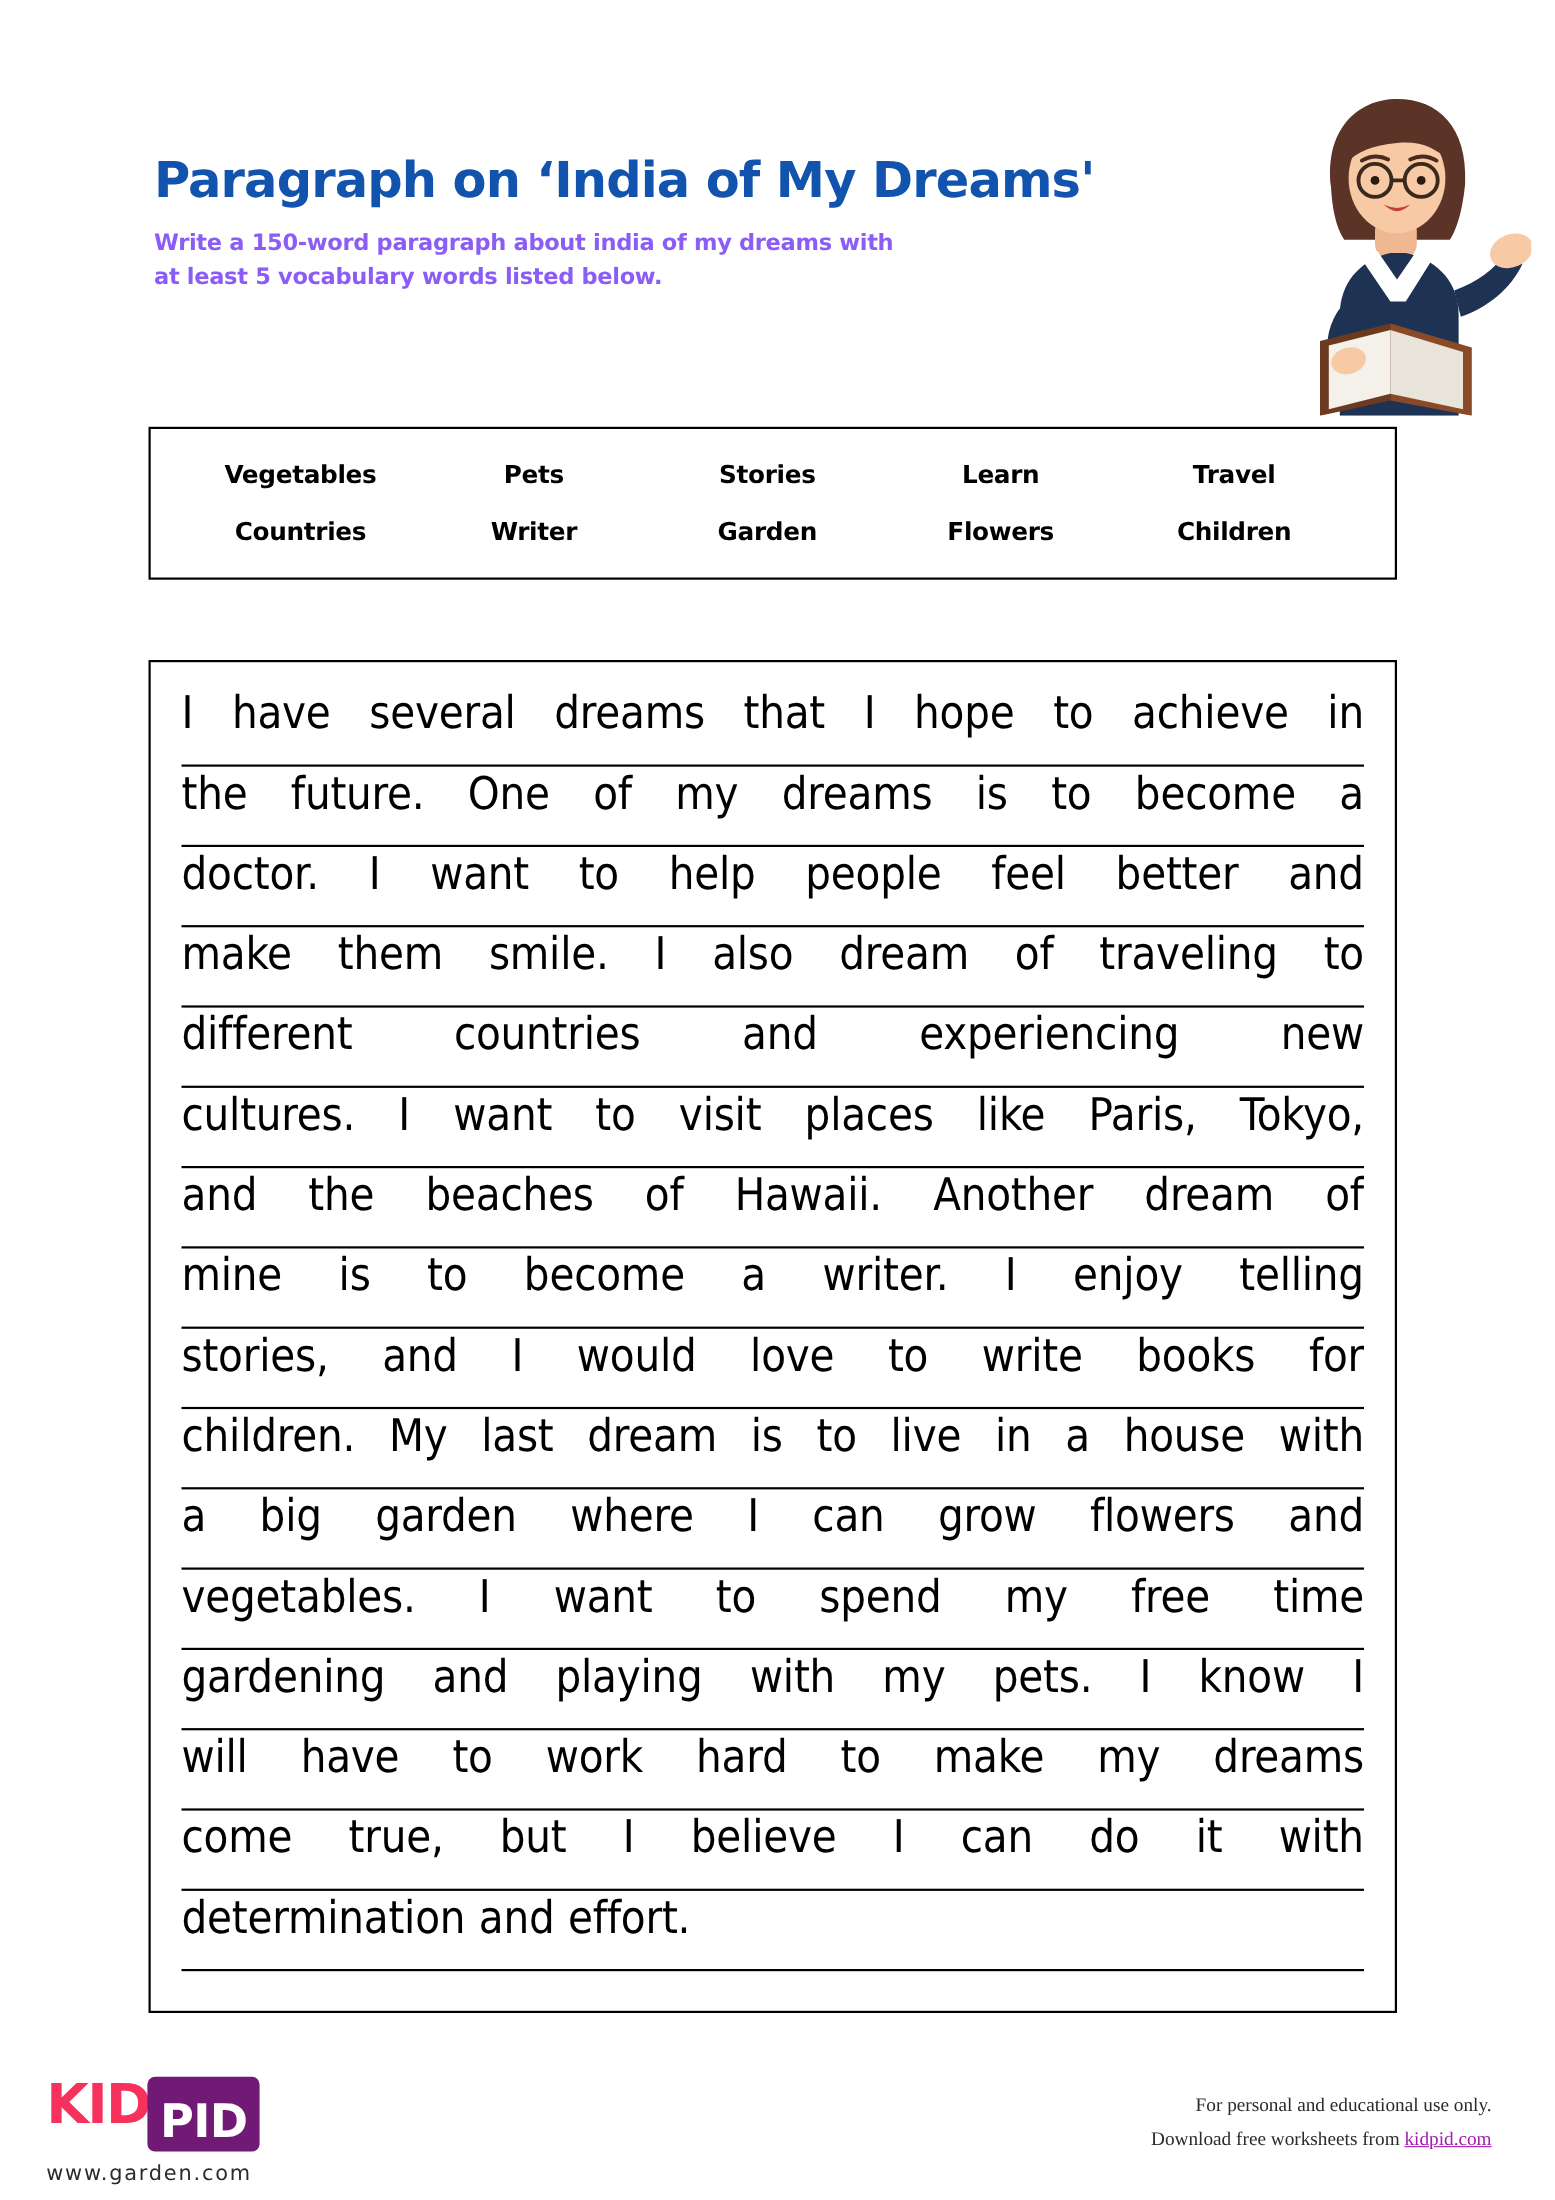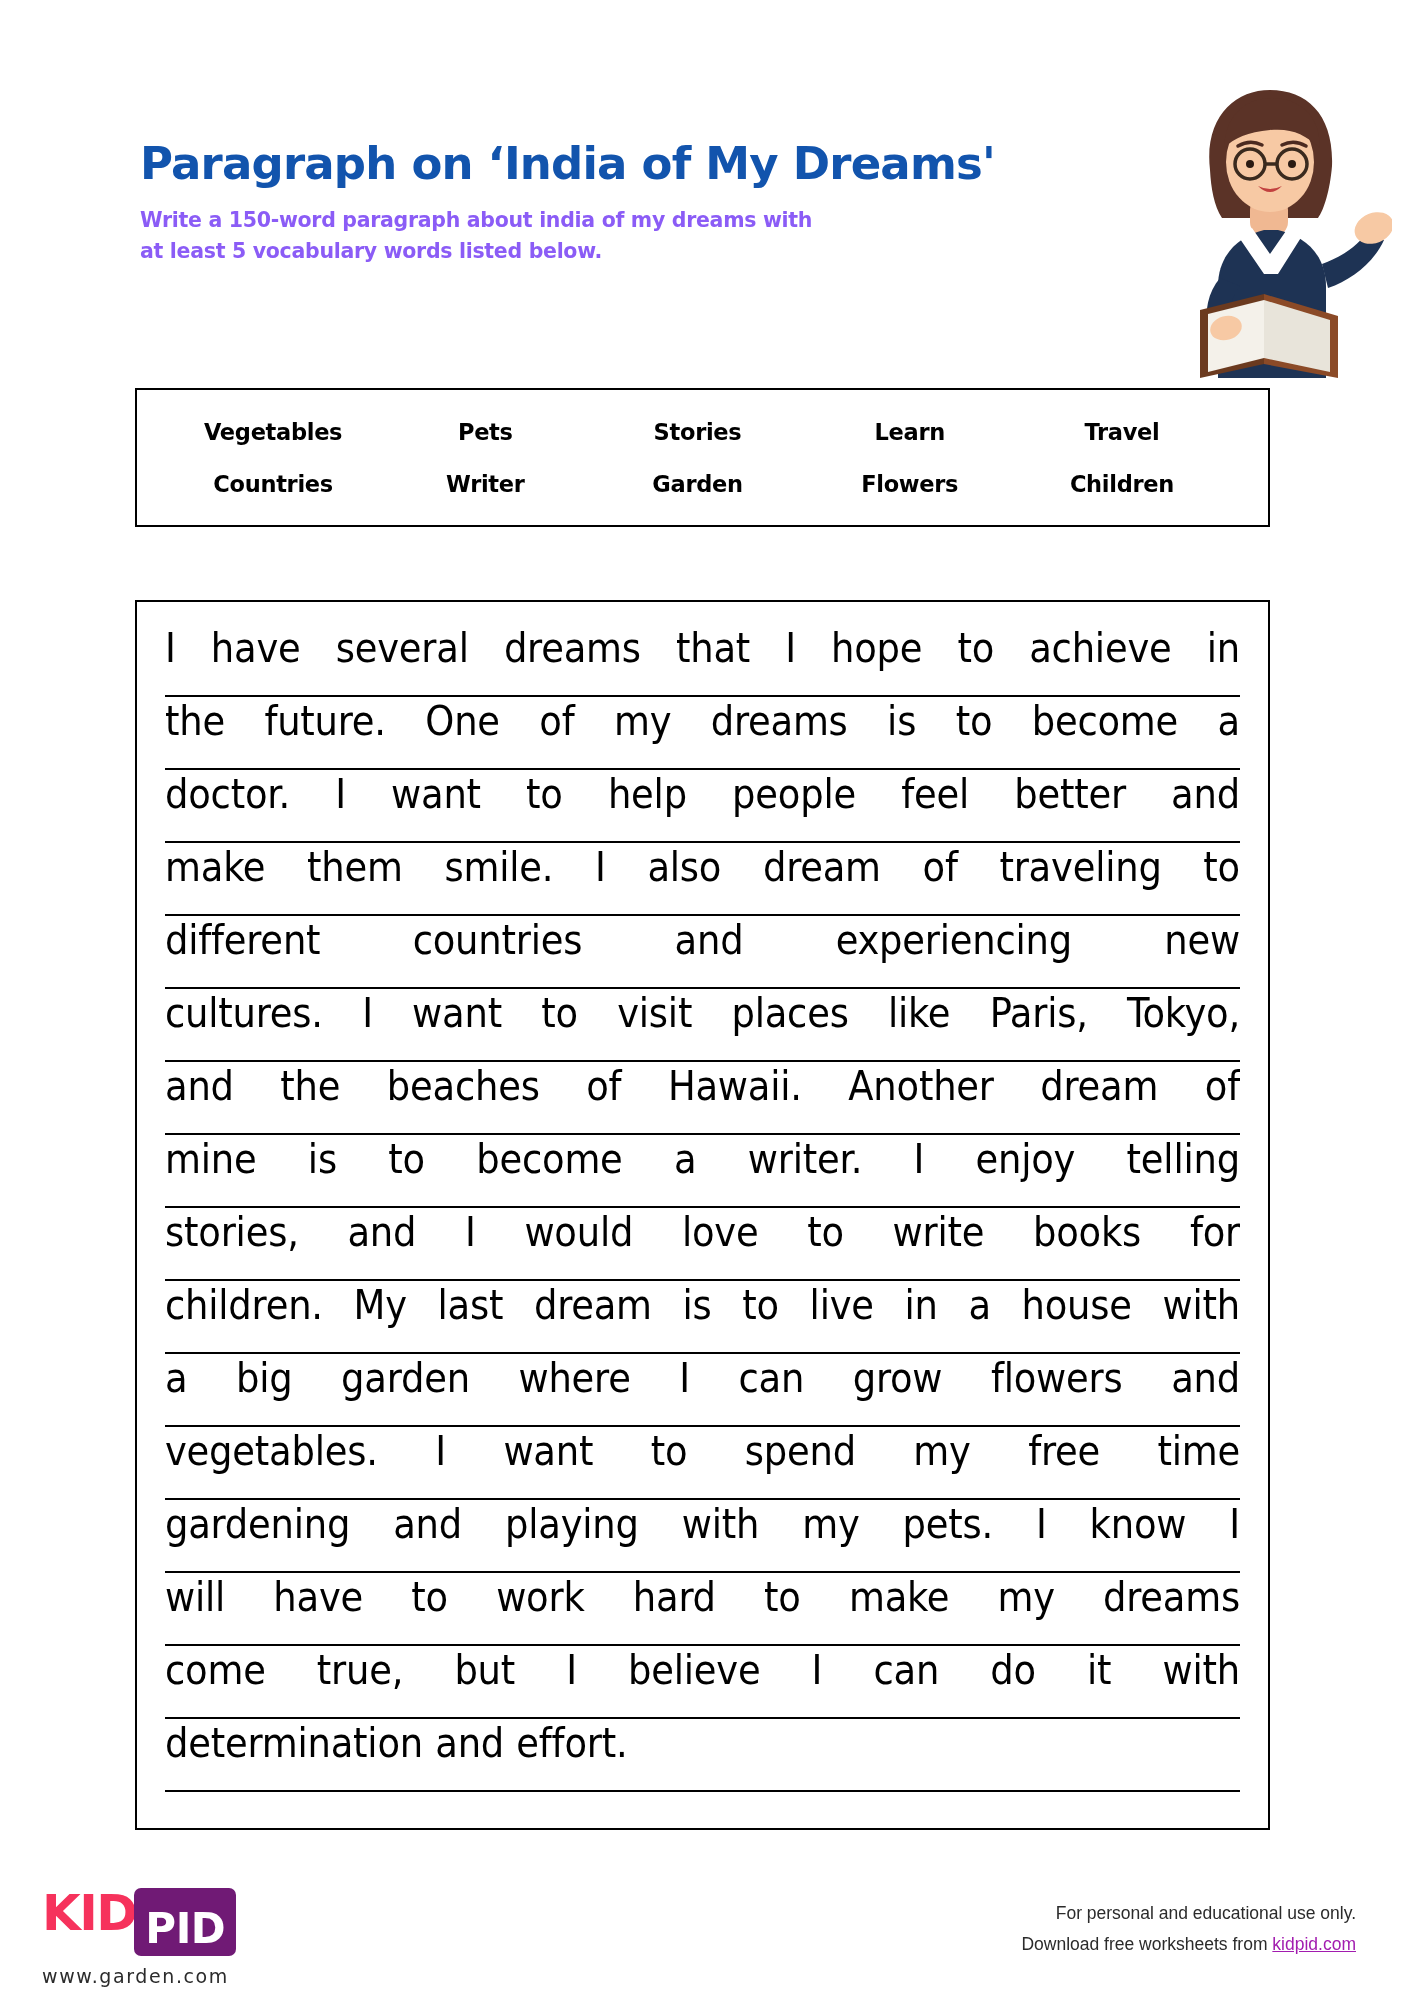--- a/index.html
+++ b/index.html
@@ -177,21 +177,21 @@
     font-size: 19px;
     color: #2b2b2b;
     letter-spacing: 1.6px;
   }
 
   .footer-note {
     position: absolute;
     right: 58px;
     top: 18px;
     text-align: right;
-    font-family: Liberation Sans, sans-serif;
+    font-family: Liberation Serif, serif;
     font-size: 17.5px;
     color: #2b2b2b;
     line-height: 1.75;
   }
 
   .footer-link {
     text-decoration: underline;
     color: #a21caf;
   }
 </style>

